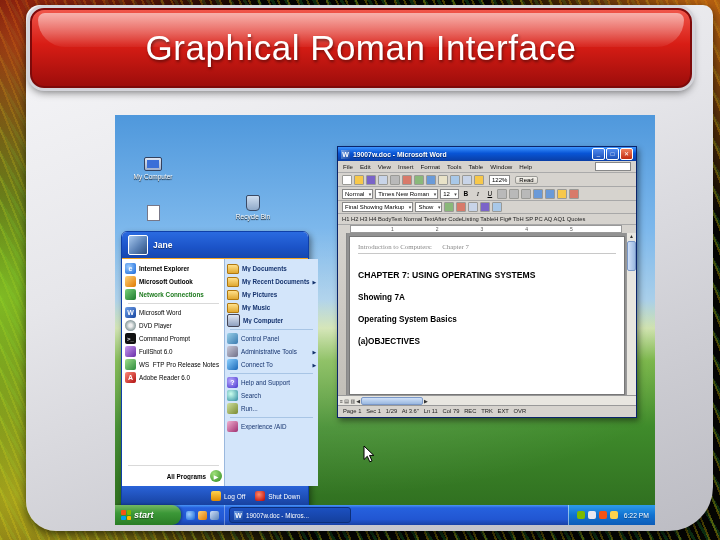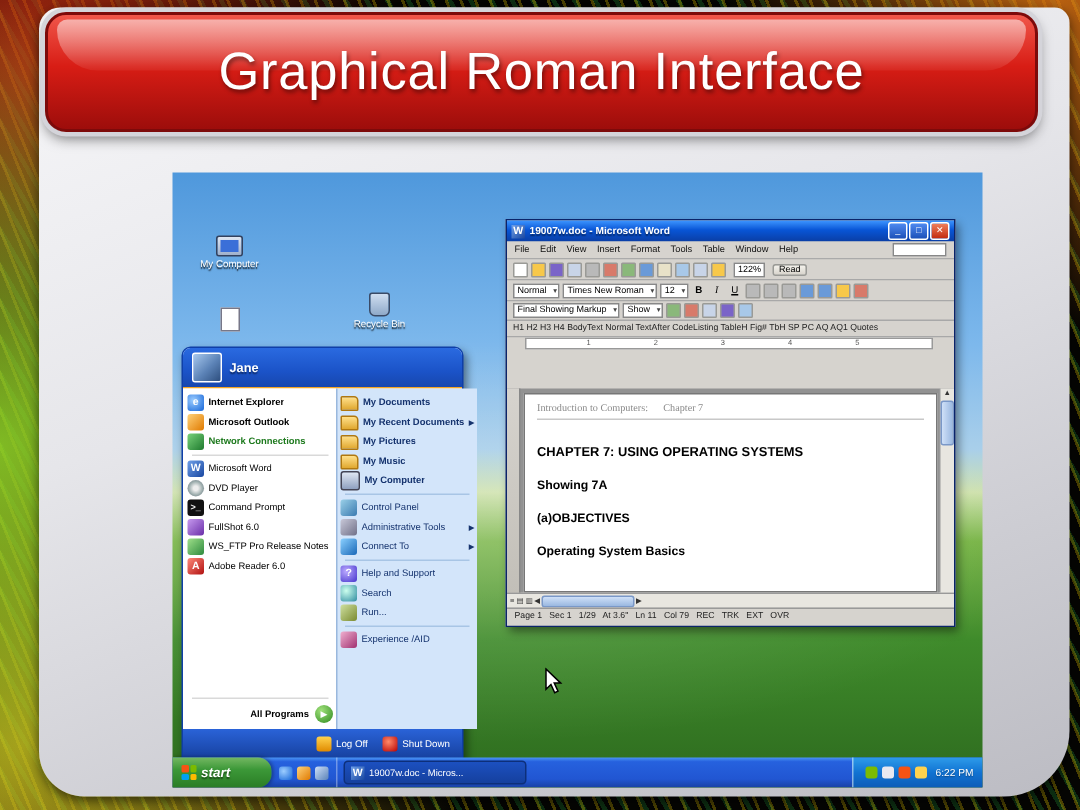--- a/index.html
+++ b/index.html
@@ -136,21 +136,21 @@
   .w-dd::after{content:"▾";position:absolute;right:1px;top:0;font-size:5px;color:#444;}
   .w-fmt{width:8px;height:9px;flex:none;text-align:center;font-size:6.5px;line-height:9px;color:#000;
     border:1px solid transparent;}
   .w-fmt.b{font-weight:bold;} .w-fmt.i{font-style:italic;font-family:"Liberation Serif",serif;}
   .w-fmt.u{text-decoration:underline;}
   .w-styles{height:10px;flex:none;display:flex;align-items:center;padding:0 4px;background:#d6d3ce;
     border-bottom:1px solid #a8a8a8;font-size:5.8px;color:#222;white-space:nowrap;overflow:hidden;}
   .w-ruler{height:8px;flex:none;background:#d6d3ce;display:flex;align-items:center;}
   .w-ruler .rbar{margin:0 14px 0 12px;flex:1;height:6px;background:#fff;border:1px solid #999;
     font-size:5px;color:#555;letter-spacing:42px;padding-left:40px;line-height:6px;overflow:hidden;}
-  .w-doc{flex:1;display:flex;min-height:0;background:#929292;position:relative;margin-top:26px;}
+  .w-doc{flex:1;display:flex;min-height:0;background:#929292;position:relative;}
   .vruler{width:8px;flex:none;background:linear-gradient(#d6d3ce,#c2bfb8);border-right:1px solid #888;}
   .page{flex:1;background:#fff;margin:3px 1px 0 2px;border:1px solid #777;padding:6px 8px 0 8px;overflow:hidden;}
   .doc-header{font-family:"Liberation Serif",serif;font-size:6.8px;color:#8a8a8a;white-space:pre;
     border-bottom:1px solid #c8c8c8;padding-bottom:3px;}
   .doc-line{font-size:8.2px;font-weight:bold;color:#000;white-space:nowrap;}
   .dl0{margin-top:16px;font-size:8.6px;} .dl1{margin-top:13px;} .dl2{margin-top:13px;} .dl3{margin-top:13px;}
   .vscroll{width:9px;flex:none;background:#e8e6e0;border-left:1px solid #999;display:flex;
     flex-direction:column;align-items:center;font-size:5px;color:#333;}
   .vthumb{width:7px;height:28px;background:linear-gradient(90deg,#cfe0f8,#9ab8e0);border:1px solid #7a98c8;
     border-radius:2px;margin-top:2px;}
@@ -398,22 +398,22 @@
     <div class="w-styles">H1  H2  H3  H4  BodyText  Normal  TextAfter  CodeListing  TableH  Fig#  TbH  SP  PC  AQ  AQ1  Quotes</div>
     <div class="w-ruler">
       <span class="rbar">12345</span>
     </div>
     <div class="w-doc">
       <div class="vruler"></div>
       <div class="page">
         <div class="doc-header">Introduction to Computers:      Chapter 7</div>
         <div class="doc-line dl0">CHAPTER 7: USING OPERATING SYSTEMS</div>
         <div class="doc-line dl1">Showing 7A</div>
+        <div class="doc-line dl2">Operating System Basics</div>
         <div class="doc-line dl3">(a)OBJECTIVES</div>
-        <div class="doc-line dl2">Operating System Basics</div>
       </div>
       <div class="vscroll">
         <span>▲</span>
         <div class="vthumb"></div>
       </div>
     </div>
     <div class="w-hscroll">
       <span>≡ ▤ ▥</span>
       <span>◀</span>
       <div class="hthumb"></div>

